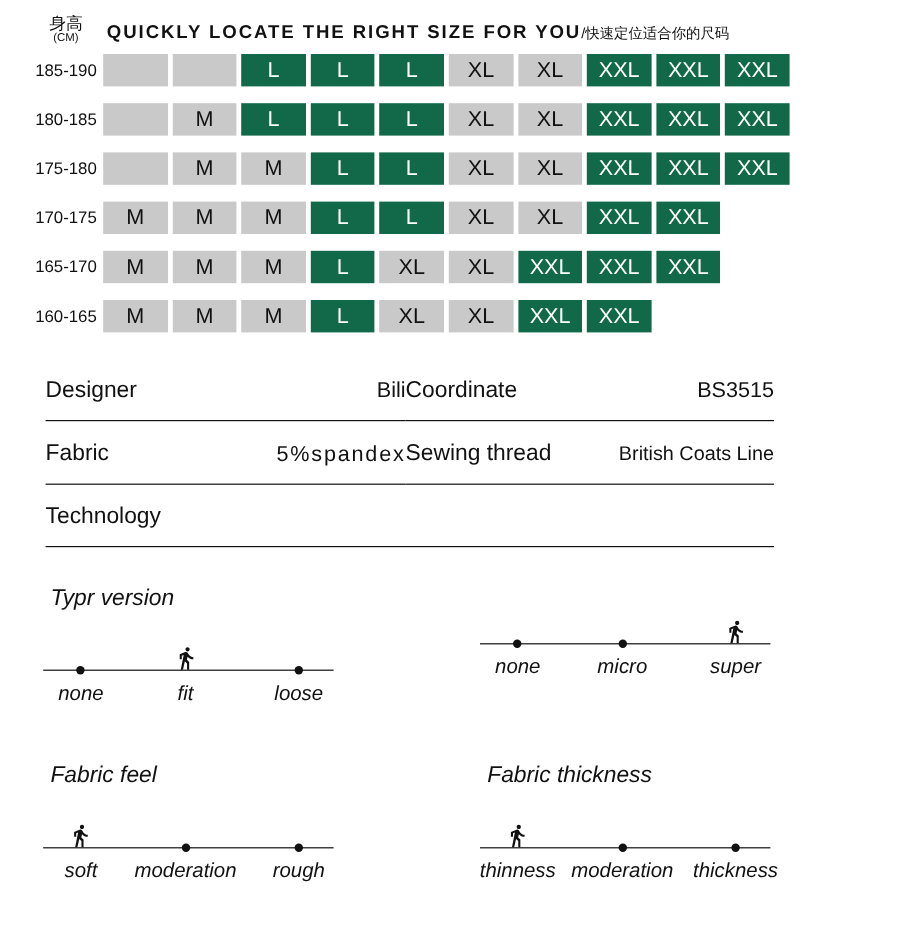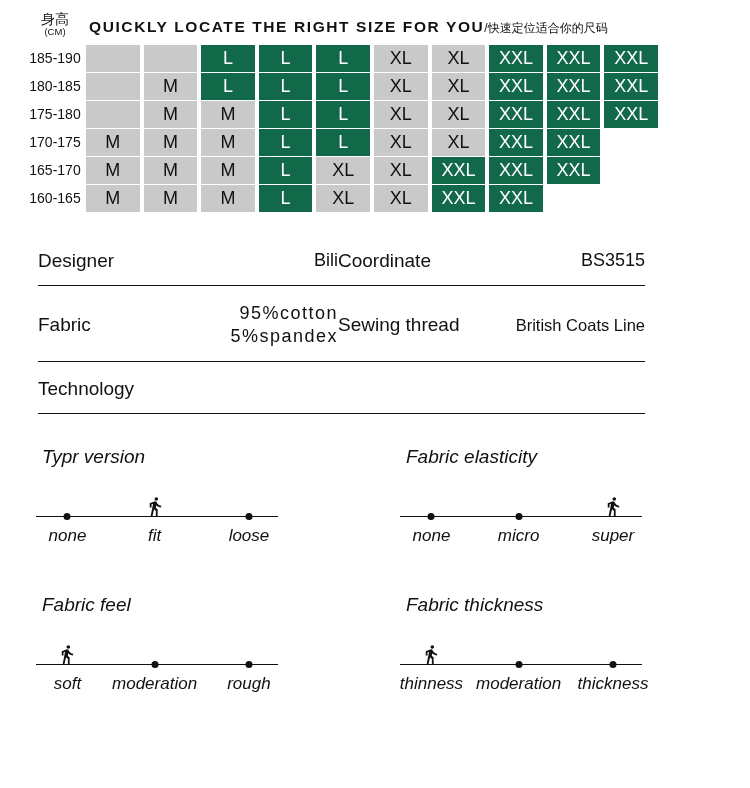--- a/index.html
+++ b/index.html
@@ -12,21 +12,21 @@
   .page { width:683px; height:788px; padding:10px 25px 0 28px; }
 
   
   .chart-header { display:flex; align-items:flex-end; gap:7px; padding:2px 0 8px; }
   .corner { flex:0 0 54px; width:54px; text-align:center; line-height:1.05; }
   .corner .big { display:block; font-size:14px; }
   .corner .small { display:block; font-size:9.5px; }
   .chart-title { font-size:15.5px; font-weight:600; letter-spacing:1.6px; white-space:nowrap; }
   .chart-title .cn { font-size:12px; letter-spacing:0; font-weight:400; }
 
-  .grid-row { display:grid; grid-template-columns:54px repeat(10,1fr); gap:4px; height:27px; margin-bottom:1px;text-align:center; }
+  .grid-row { display:grid; grid-template-columns:54px repeat(10,1fr); gap:4px; height:27px; margin-bottom:14px;text-align:center; }
   .row-label { display:flex; align-items:center; justify-content:center; font-size:14px; }
   .cell { display:flex; align-items:center; justify-content:center; font-size:18px; }
   .c-gray  { background:var(--gray,#c9c9c9); color:#111; }
   .c-green { background:var(--green,#11694a); color:#fff; }
   .c-empty { background:transparent; }
   .weight-row .w-cell { background:#fff; border:1.5px solid #111; }
   .weight-label { flex-direction:column; line-height:1.05; }
   .weight-label .big { font-size:14px; }
   .weight-label .small { font-size:9.5px; }
 
@@ -154,21 +154,20 @@
       <span class="spec-label">Designer</span>
       <span class="spec-value">Bili</span>
     </div>
     <div class="spec row1">
       <span class="spec-label">Coordinate</span>
       <span class="spec-value">BS3515</span>
     </div>
     <div class="spec">
       <span class="spec-label">Fabric</span>
       <span class="spec-value multi">
-        <span>95%cotton</span>
         <span>5%spandex</span>
       </span>
     </div>
     <div class="spec">
       <span class="spec-label">Sewing thread</span>
       <span class="spec-value small-value">British Coats Line</span>
     </div>
     <div class="spec full">
       <span class="spec-label">Technology</span>
     </div>
@@ -185,21 +184,20 @@
           </svg>
           <div class="dot" style="left: 88%;"></div>
         </div>
         <div class="slider-labels">
           <span style="left: 13%;">none</span>
           <span style="left: 49%;">fit</span>
           <span style="left: 88%;">loose</span>
         </div>
       </div>
       <div class="slider-block">
-        <h3 class="slider-title">Fabric elasticity</h3>
         <div class="track">
           <div class="track-line"></div>
           <div class="dot" style="left: 13%;"></div>
           <div class="dot" style="left: 49%;"></div>
           <svg viewBox="0 0 24 24" class="walker" style="left: 88%;">
             <path d="M13.5 5.5c1.09 0 2-.91 2-2s-.91-2-2-2-2 .91-2 2 .91 2 2 2zM9.8 8.9L7 23h2.1l1.8-8 2.1 2v6h2v-7.5l-2.1-2 .6-3C14.8 12 16.8 13 19 13v-2c-1.85 0-3.44-.99-4.35-2.45l-.95-1.6C13.35 6.35 12.7 6 12 6c-.25 0-.5.05-.75.15L6 8.3V13h2V9.65l1.8-.75"></path>
           </svg>
         </div>
         <div class="slider-labels">
           <span style="left: 13%;">none</span>

